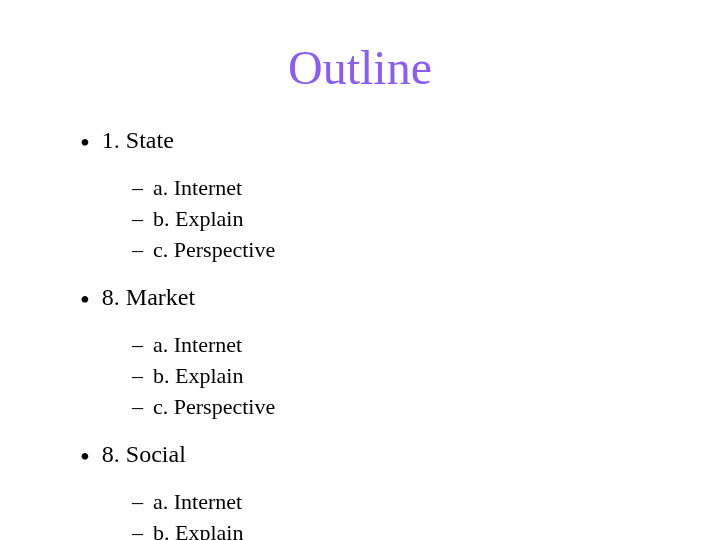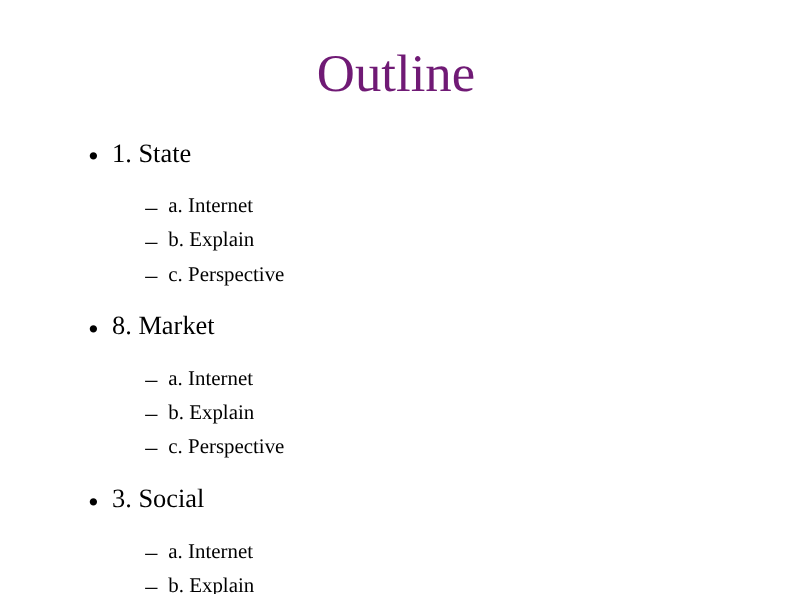--- a/index.html
+++ b/index.html
@@ -22,21 +22,21 @@
       padding: 40px 60px;
       display: flex;
       flex-direction: column;
     }
 
     .title {
       font-size: 48px;
       font-weight: normal;
       text-align: center;
       margin-bottom: 30px;
-      color: #701a75;
+      color: #8b5cf6;
     }
 
     .content {
       display: flex;
       flex-direction: column;
       gap: 8px;
       padding-left: 20px;
     }
 
     .main-item {
@@ -73,21 +73,21 @@
       color: #000000;
       line-height: 1.4;
     }
 
     .dash {
       margin-right: 10px;
       font-size: 22px;
     }
 
     .sub-label {
-      font-size: 19px;
+      font-size: 22px;
     }
   </style>
 </head>
 <body>
 
 <div class="slide">
   <h1 class="title">Outline</h1>
 
   <div class="content">
 
@@ -124,21 +124,21 @@
         <span class="sub-label">b. Explain</span>
       </div>
       <div class="sub-item">
         <span class="dash">–</span>
         <span class="sub-label">c. Perspective</span>
       </div>
     </div>
 
     <div class="main-item">
       <span class="bullet">•</span>
-      <span class="main-label">3. Social</span>
+      <span class="main-label">8. Social</span>
     </div>
     <div class="sub-items">
       <div class="sub-item">
         <span class="dash">–</span>
         <span class="sub-label">a. Internet</span>
       </div>
       <div class="sub-item">
         <span class="dash">–</span>
         <span class="sub-label">b. Explain</span>
       </div>

